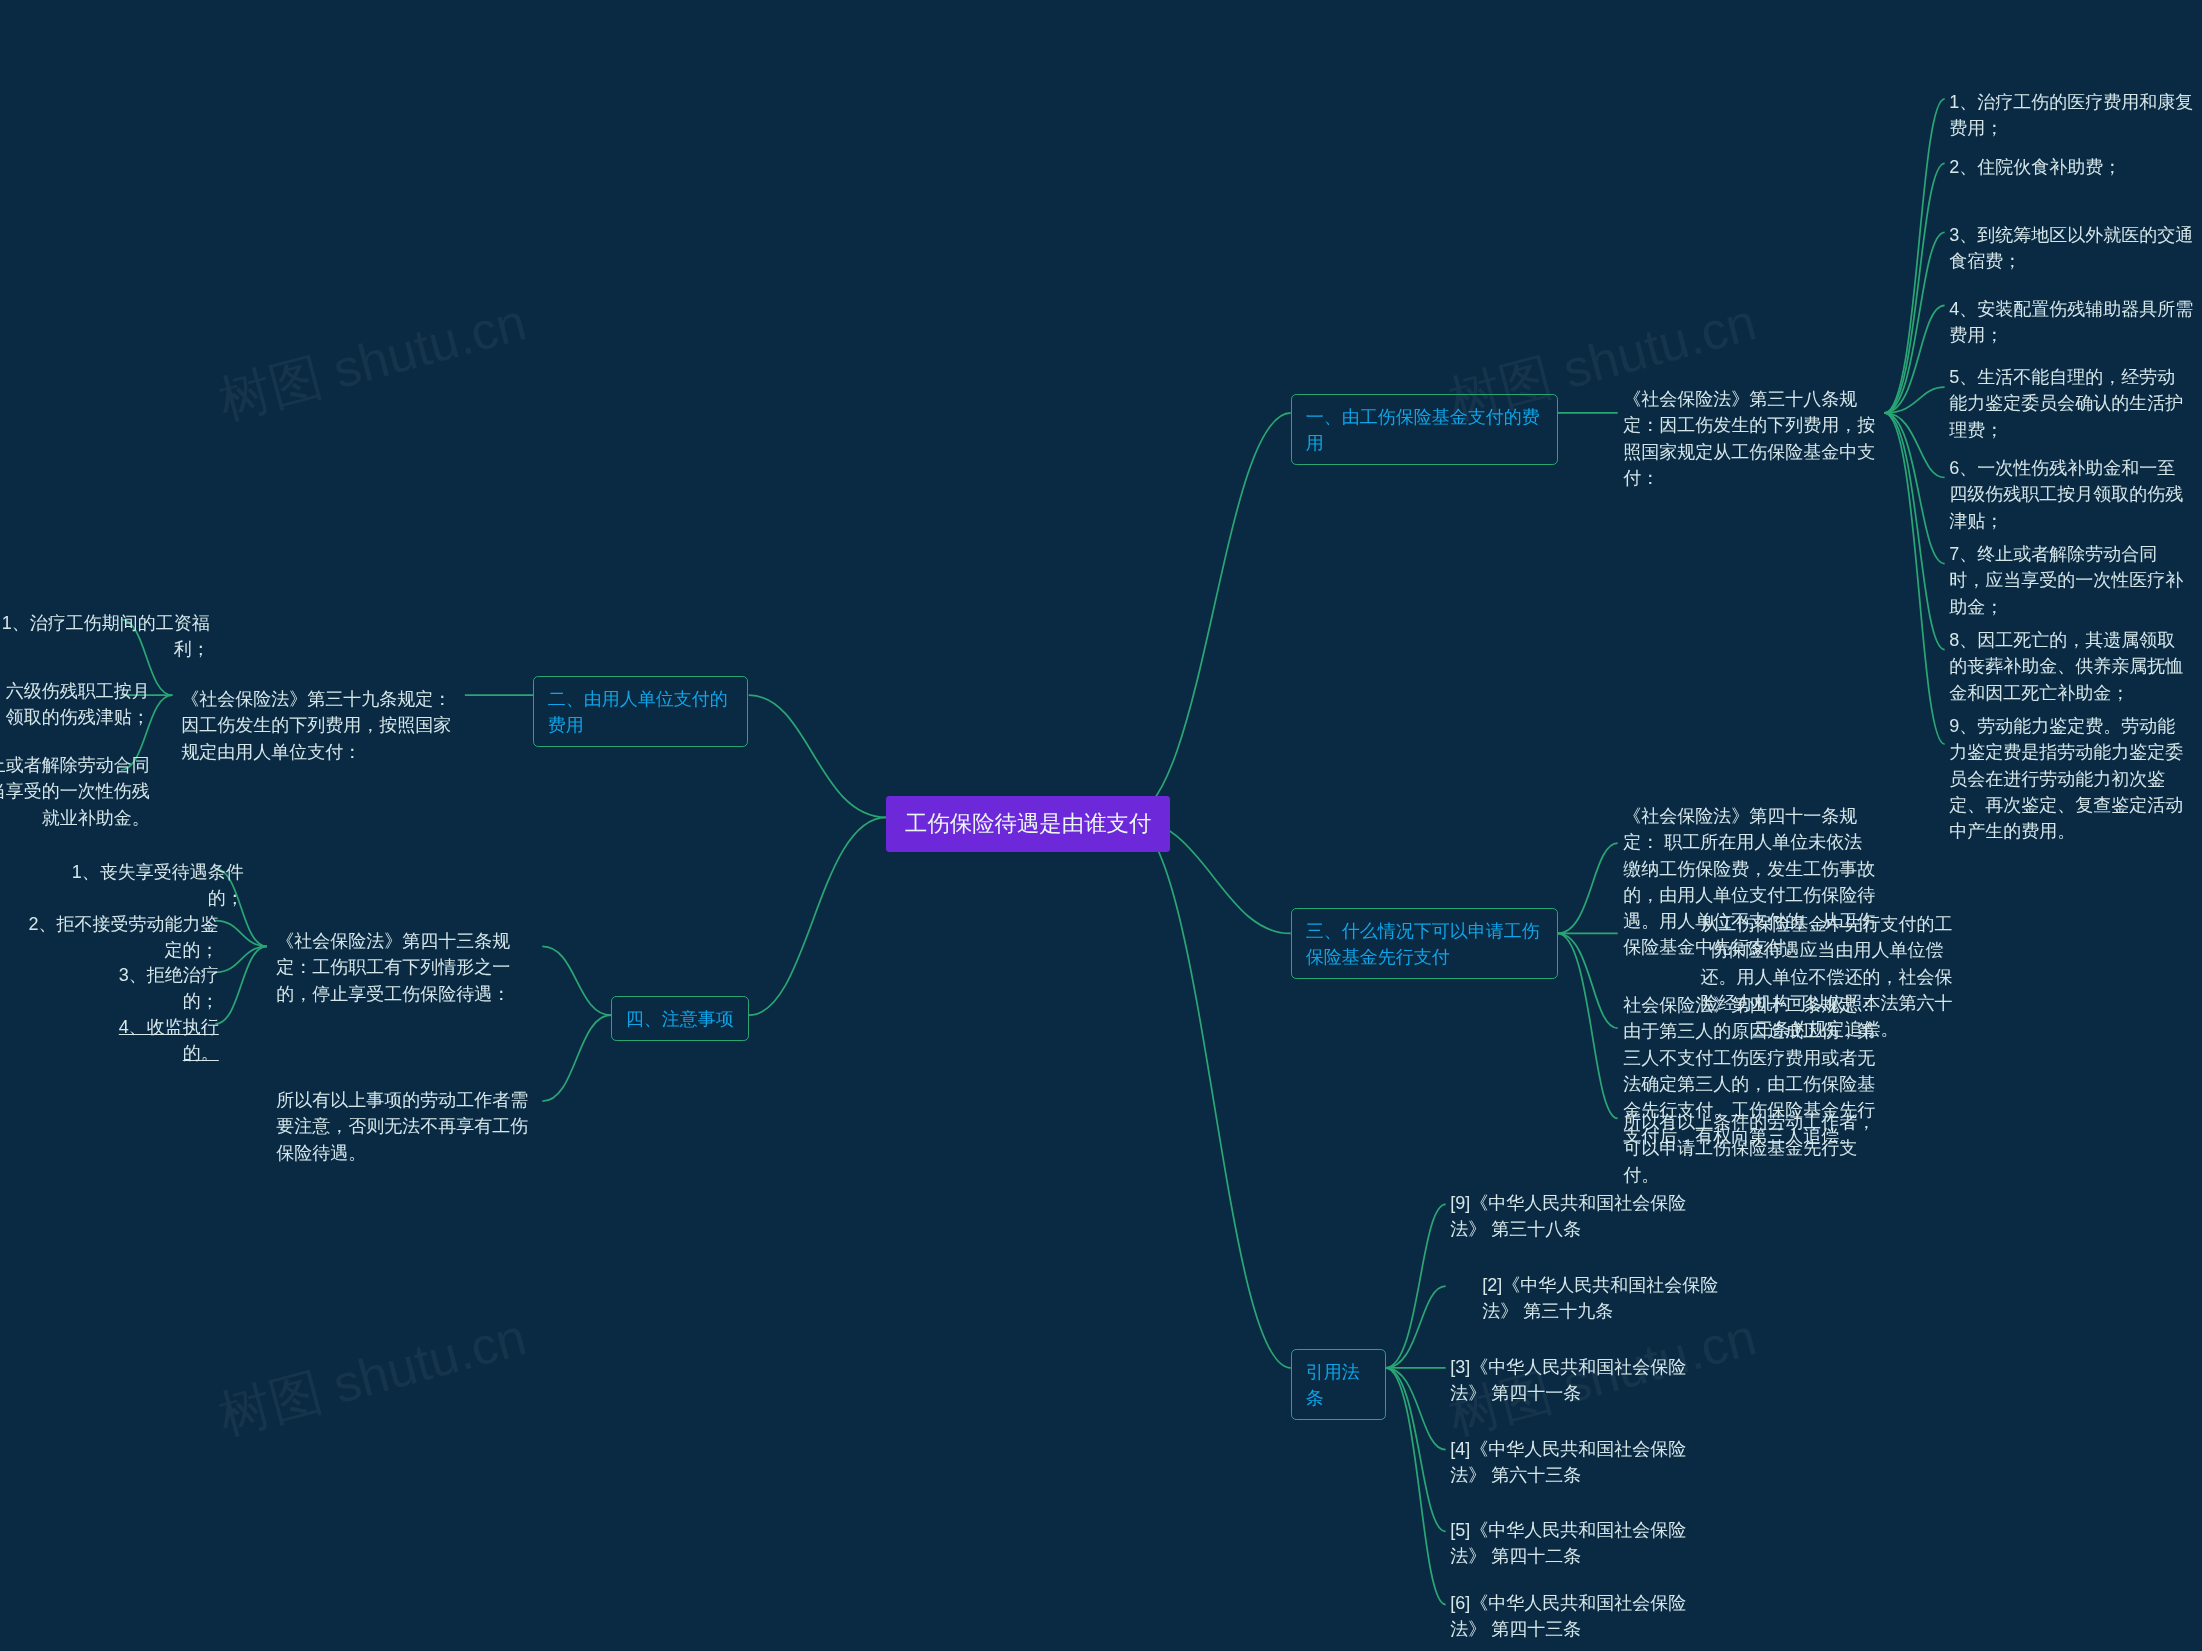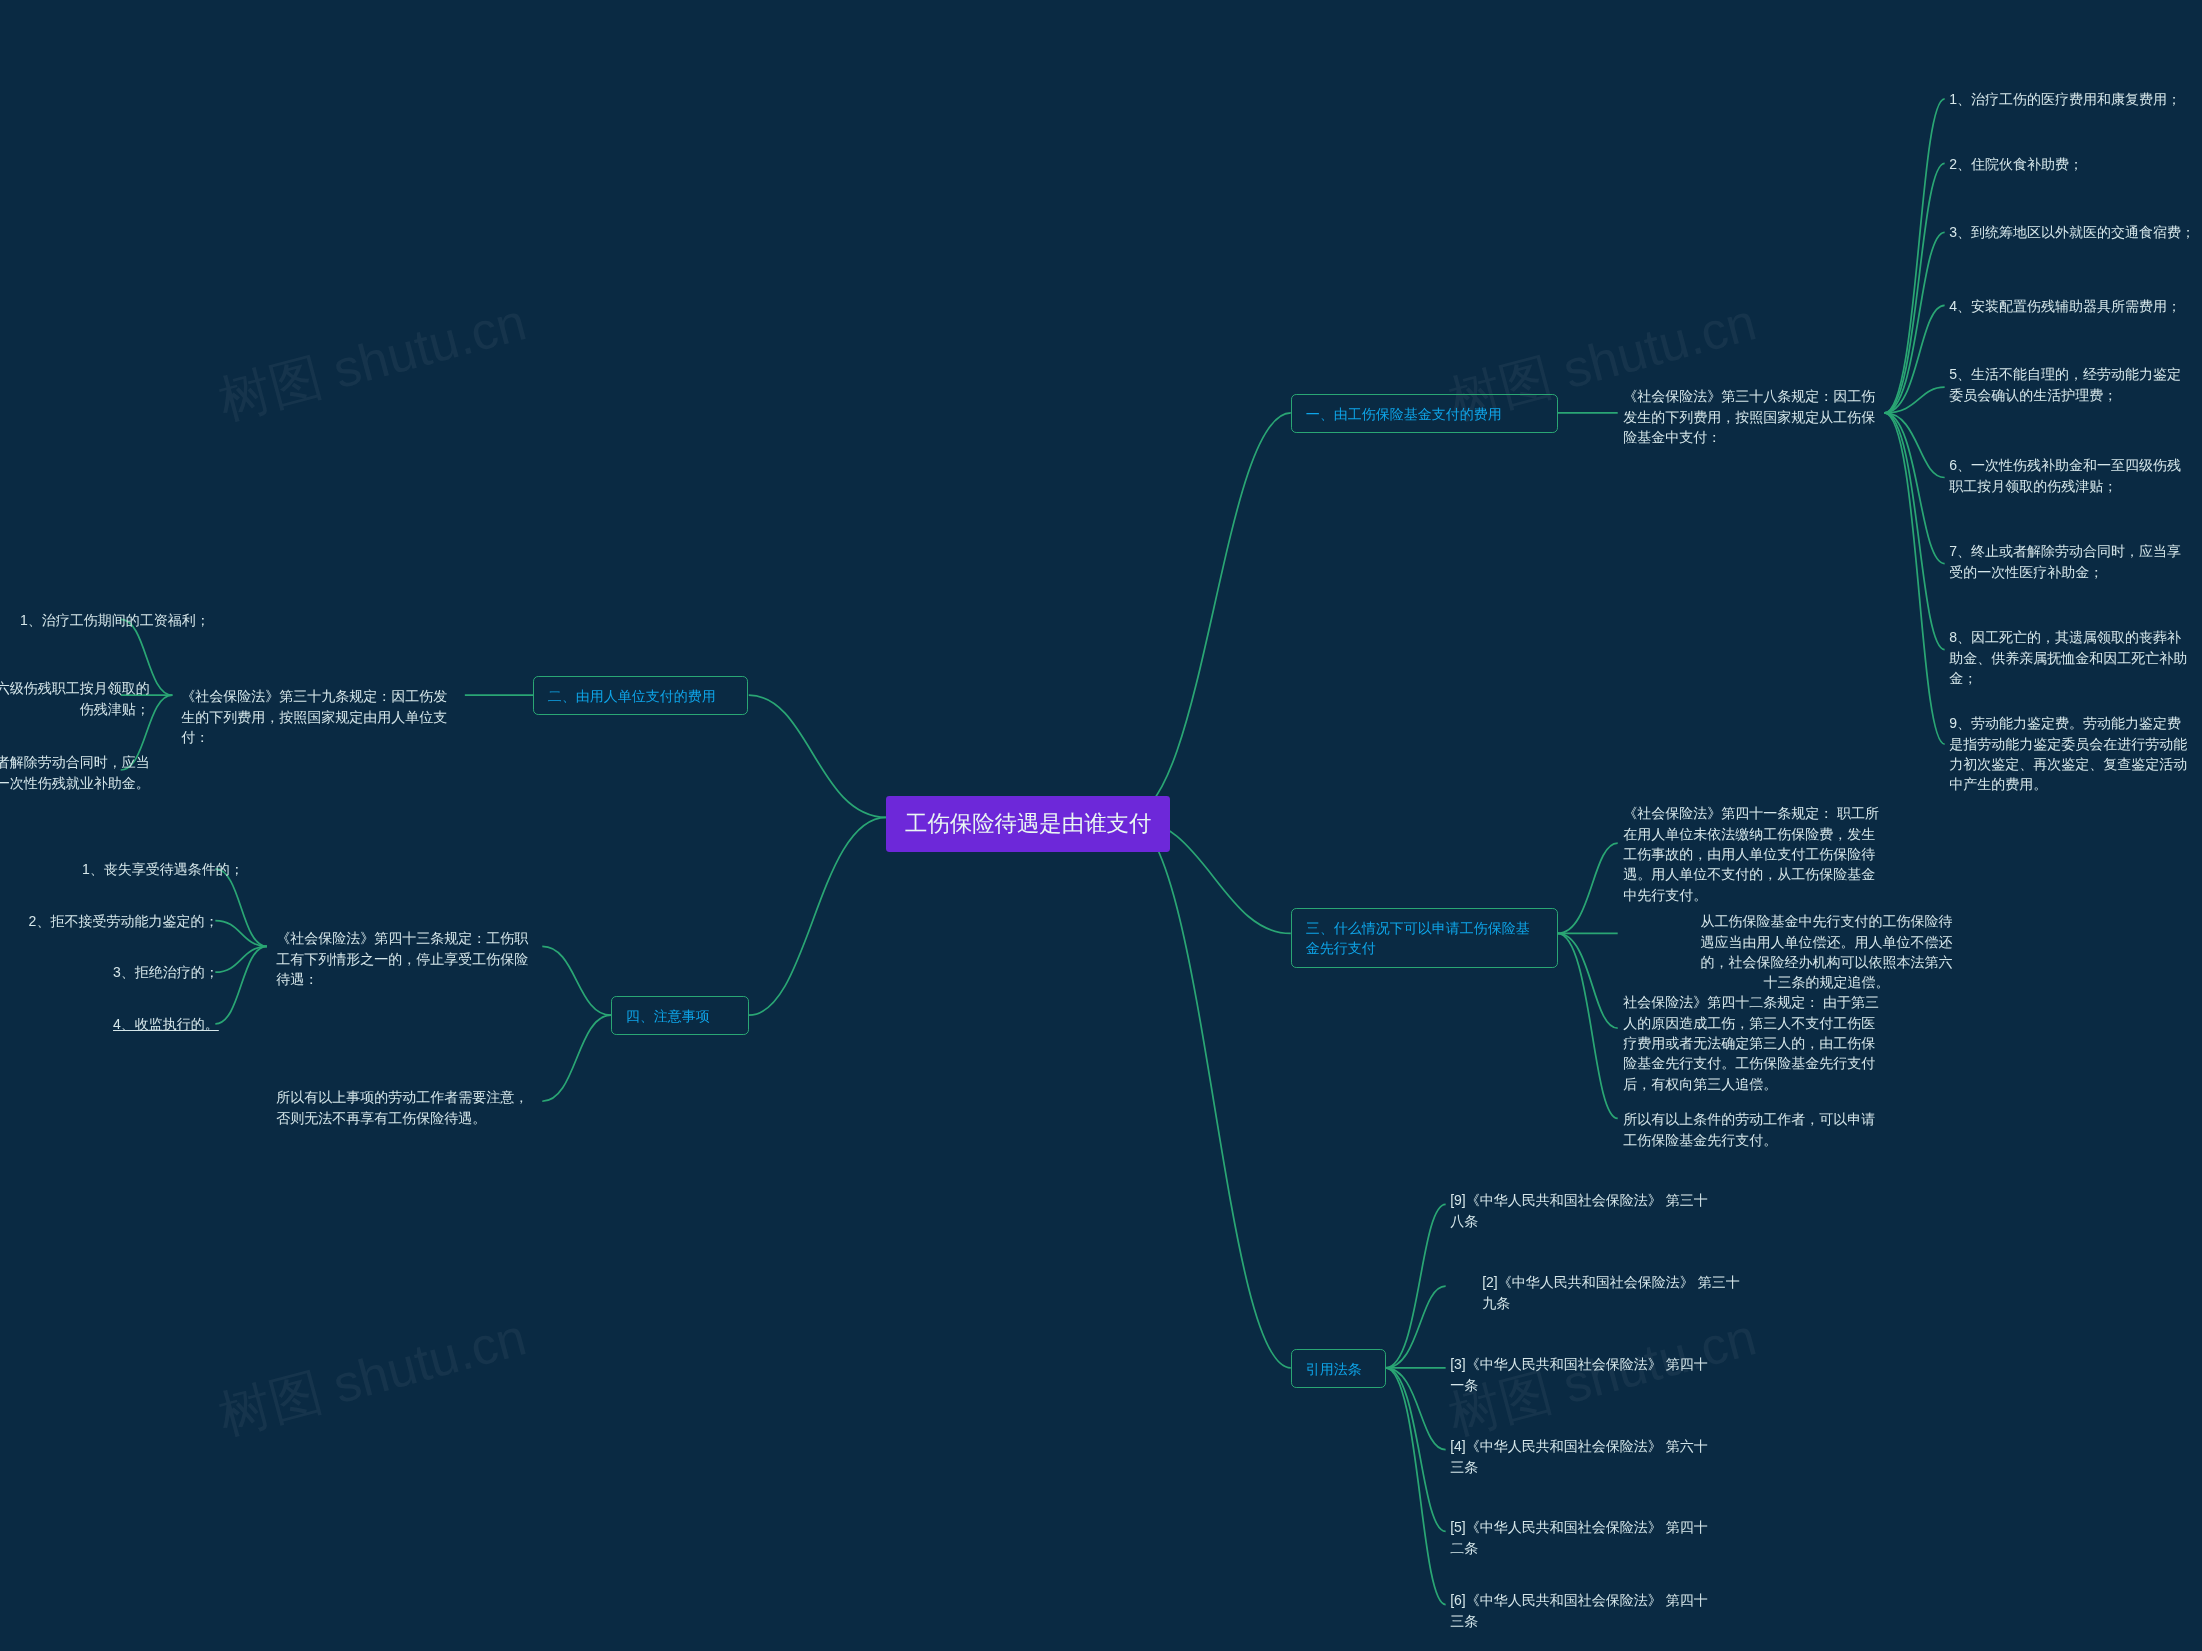--- a/index.html
+++ b/index.html
@@ -9,21 +9,21 @@
     height: 1651px;
     background: #0a2a43;
     font-family: "Helvetica Neue", Arial, "PingFang SC", "Microsoft YaHei", sans-serif;
     color: #d6e7ea;
     overflow: hidden;
   }
   svg { position: absolute; inset: 0; }
   .node {
     position: absolute;
     box-sizing: border-box;
-    font-size: 14px;
+    font-size: 18px;
     line-height: 1.45;
   }
   .root {
     background: #6d28d9;
     padding: 12px 19px;
     color: #eaf7f3;
     font-size: 22.4px;
     border-radius: 3.4px;
   }
   .branch {

